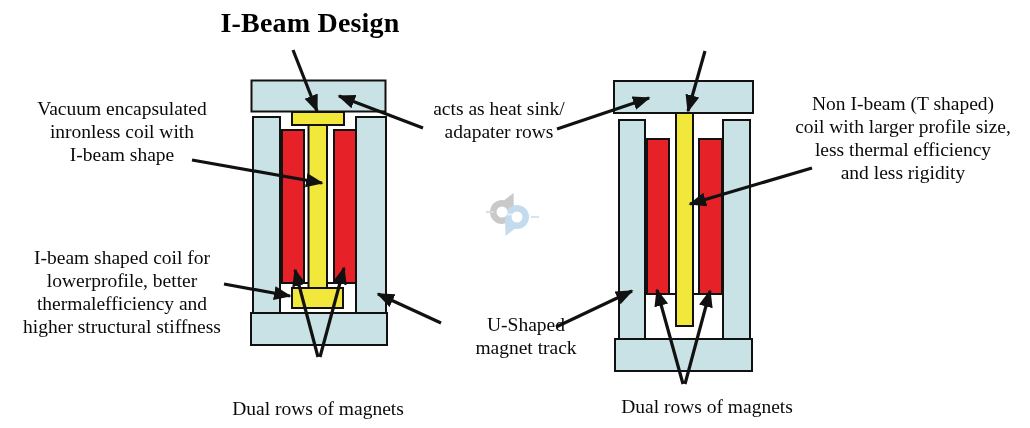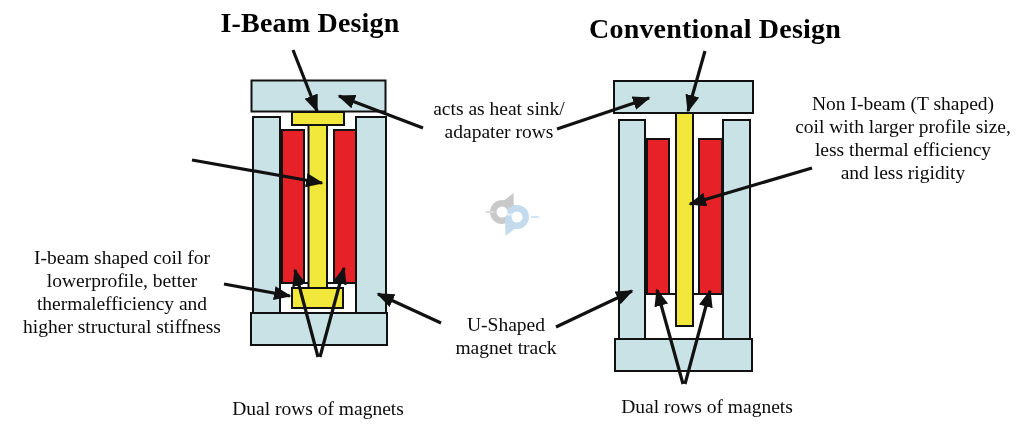--- a/index.html
+++ b/index.html
@@ -77,36 +77,38 @@
       <circle cx="502" cy="212" r="5.5" fill="#ffffff"></circle>
       <circle cx="517" cy="217" r="5.5" fill="#ffffff"></circle>
       <line x1="486" y1="212" x2="494" y2="212" stroke="#dcdcdc" stroke-width="2"></line>
       <line x1="507" y1="214.5" x2="512" y2="214.5" stroke="#e8eef5" stroke-width="2"></line>
       <line x1="531" y1="217" x2="539" y2="217" stroke="#d6e4f0" stroke-width="2"></line>
     </g>
   </svg>
 
   <div class="title" style="left:130px;top:7px;width:360px;">I-Beam Design</div>
 
-  <div class="title" style="left:535px;top:13px;width:360px;">Conventional Design</div>
 
+  <div class="lbl" style="left:2px;top:97px;width:240px;">Vacuum encapsulated
+inronless coil with
+I-beam shape</div>
 
   <div class="lbl" style="left:-3px;top:246px;width:250px;">I-beam shaped coil for
 lowerprofile, better
 thermalefficiency and
 higher structural stiffness</div>
 
   <div class="lbl" style="left:399px;top:97px;width:200px;">acts as heat sink/
 adapater rows</div>
 
   <div class="lbl" style="left:773px;top:92px;width:260px;">Non I-beam (T shaped)
 coil with larger profile size,
 less thermal efficiency
 and less rigidity</div>
 
-  <div class="lbl" style="left:426px;top:313px;width:160px;">U-Shaped
+  <div class="lbl" style="left:446px;top:313px;width:160px;">U-Shaped
 magnet track</div>
 
   <div class="lbl" style="left:208px;top:397px;width:220px;">Dual rows of magnets</div>
 
   <div class="lbl" style="left:597px;top:395px;width:220px;">Dual rows of magnets</div>
 
 </div>
 
 </body></html>

